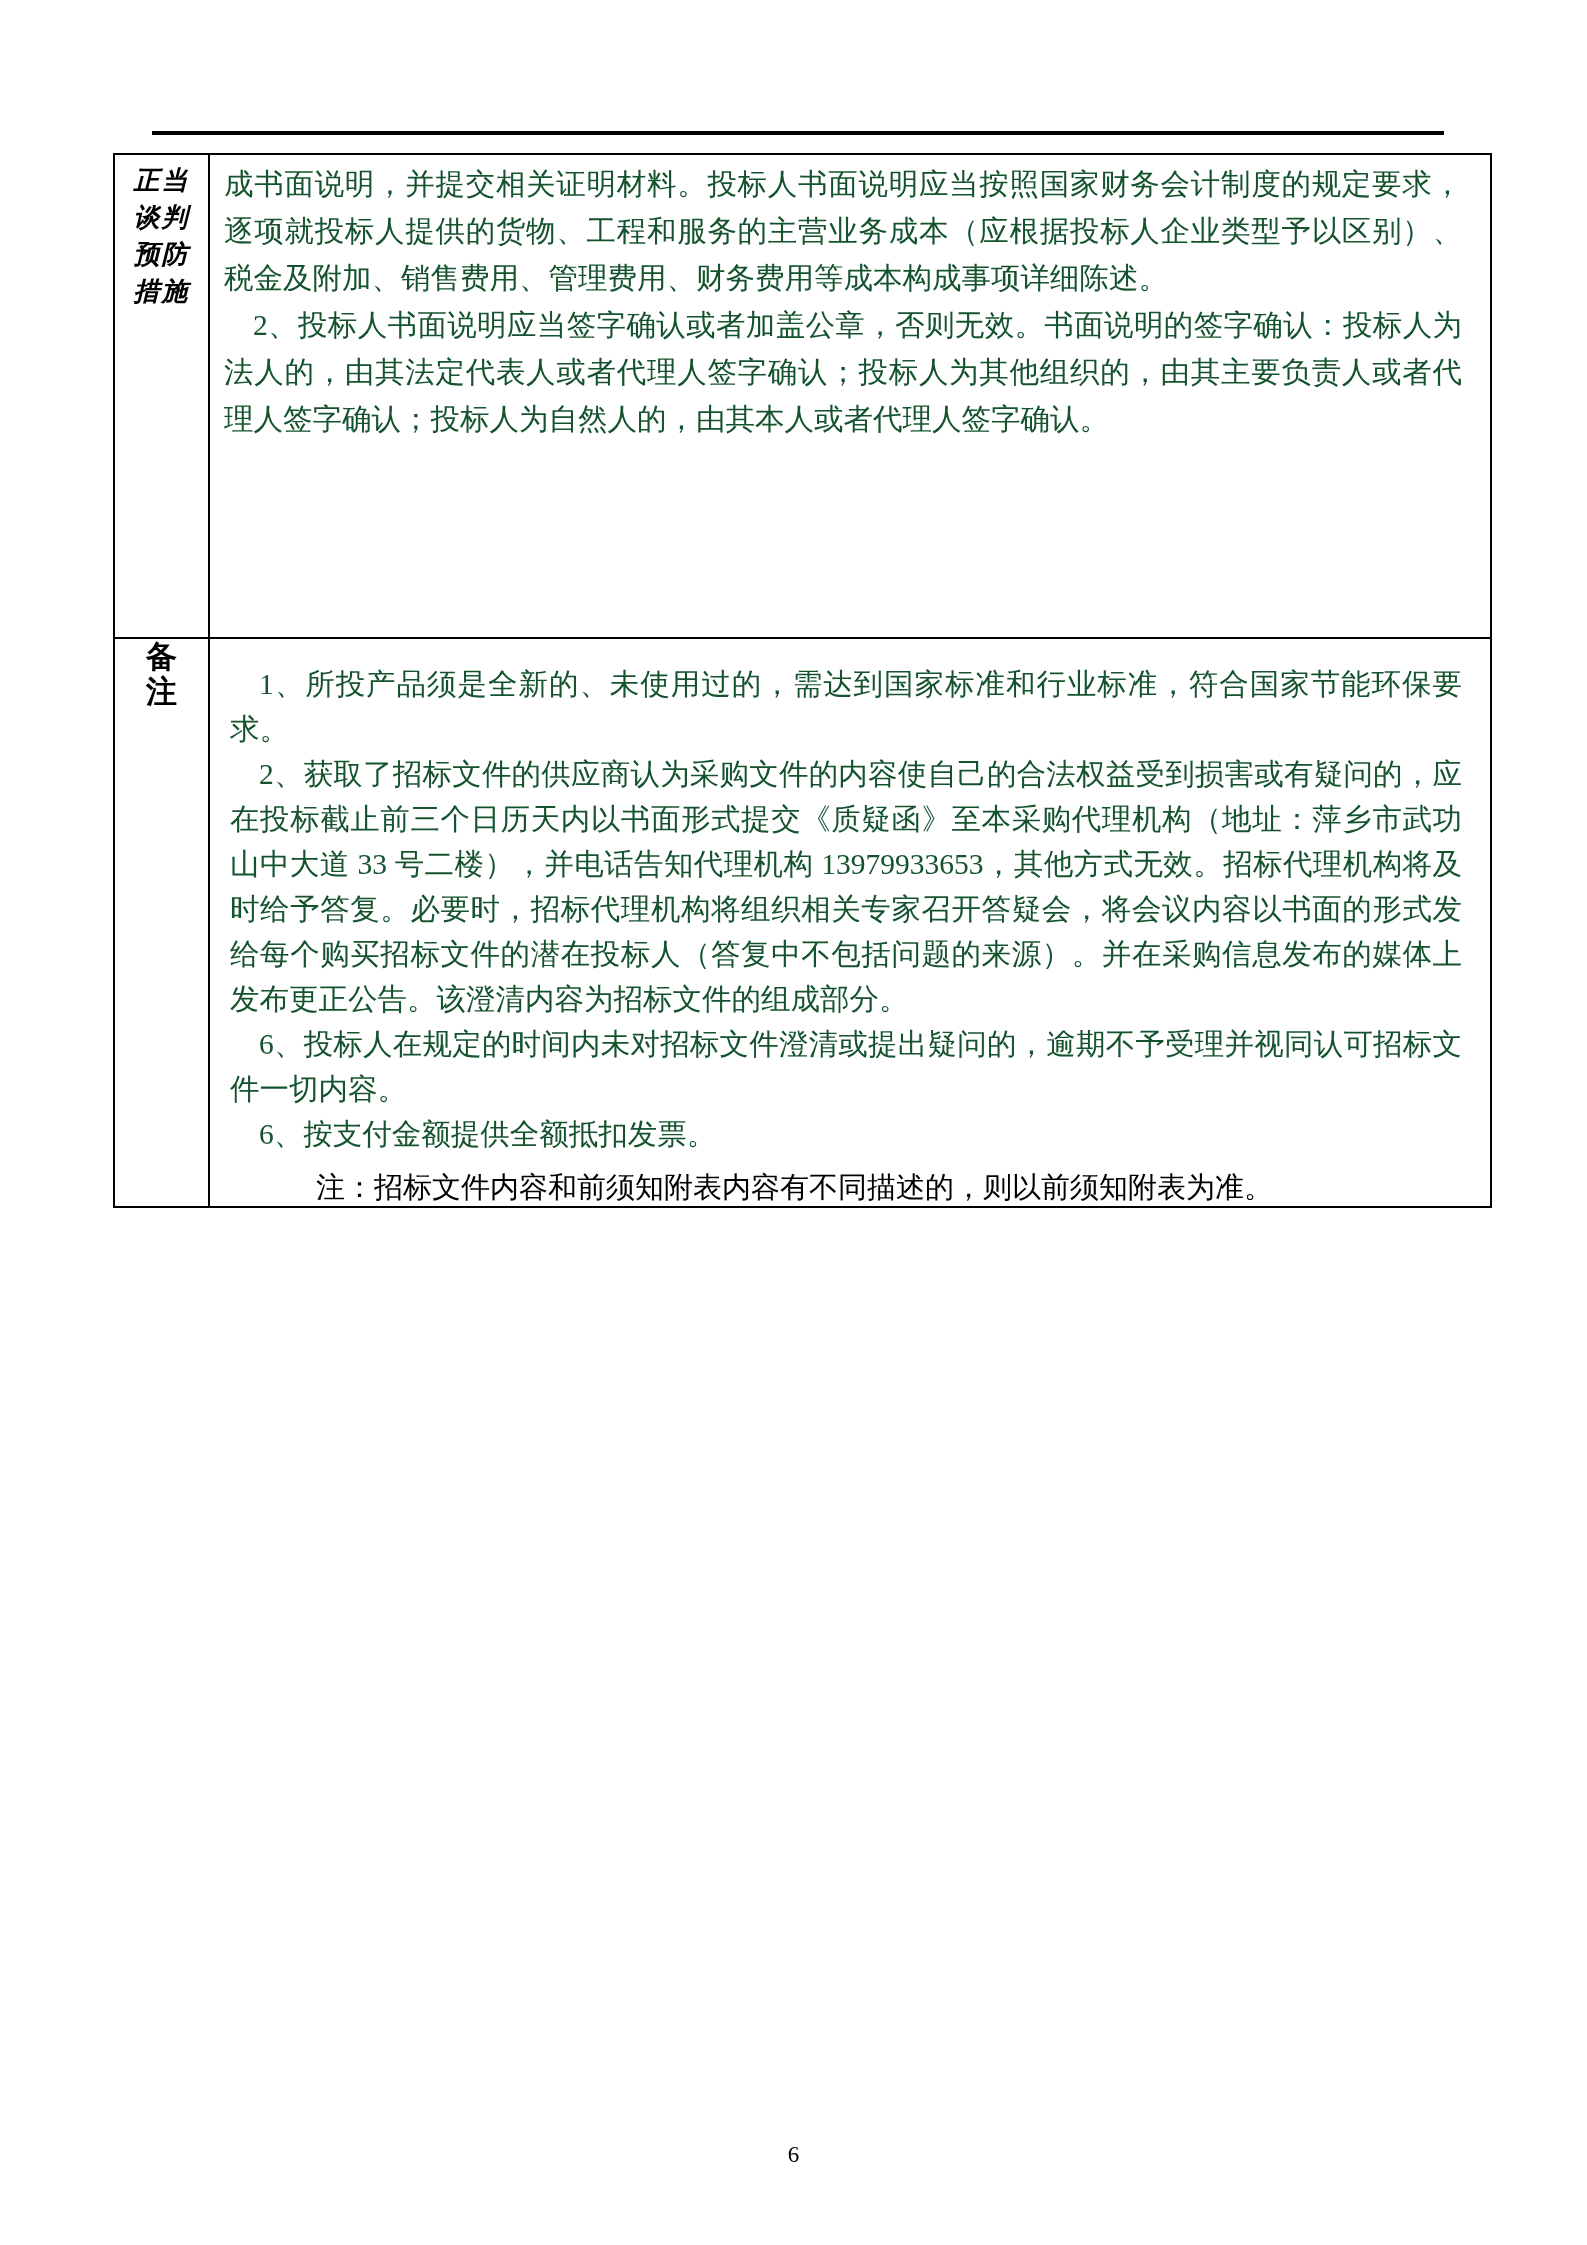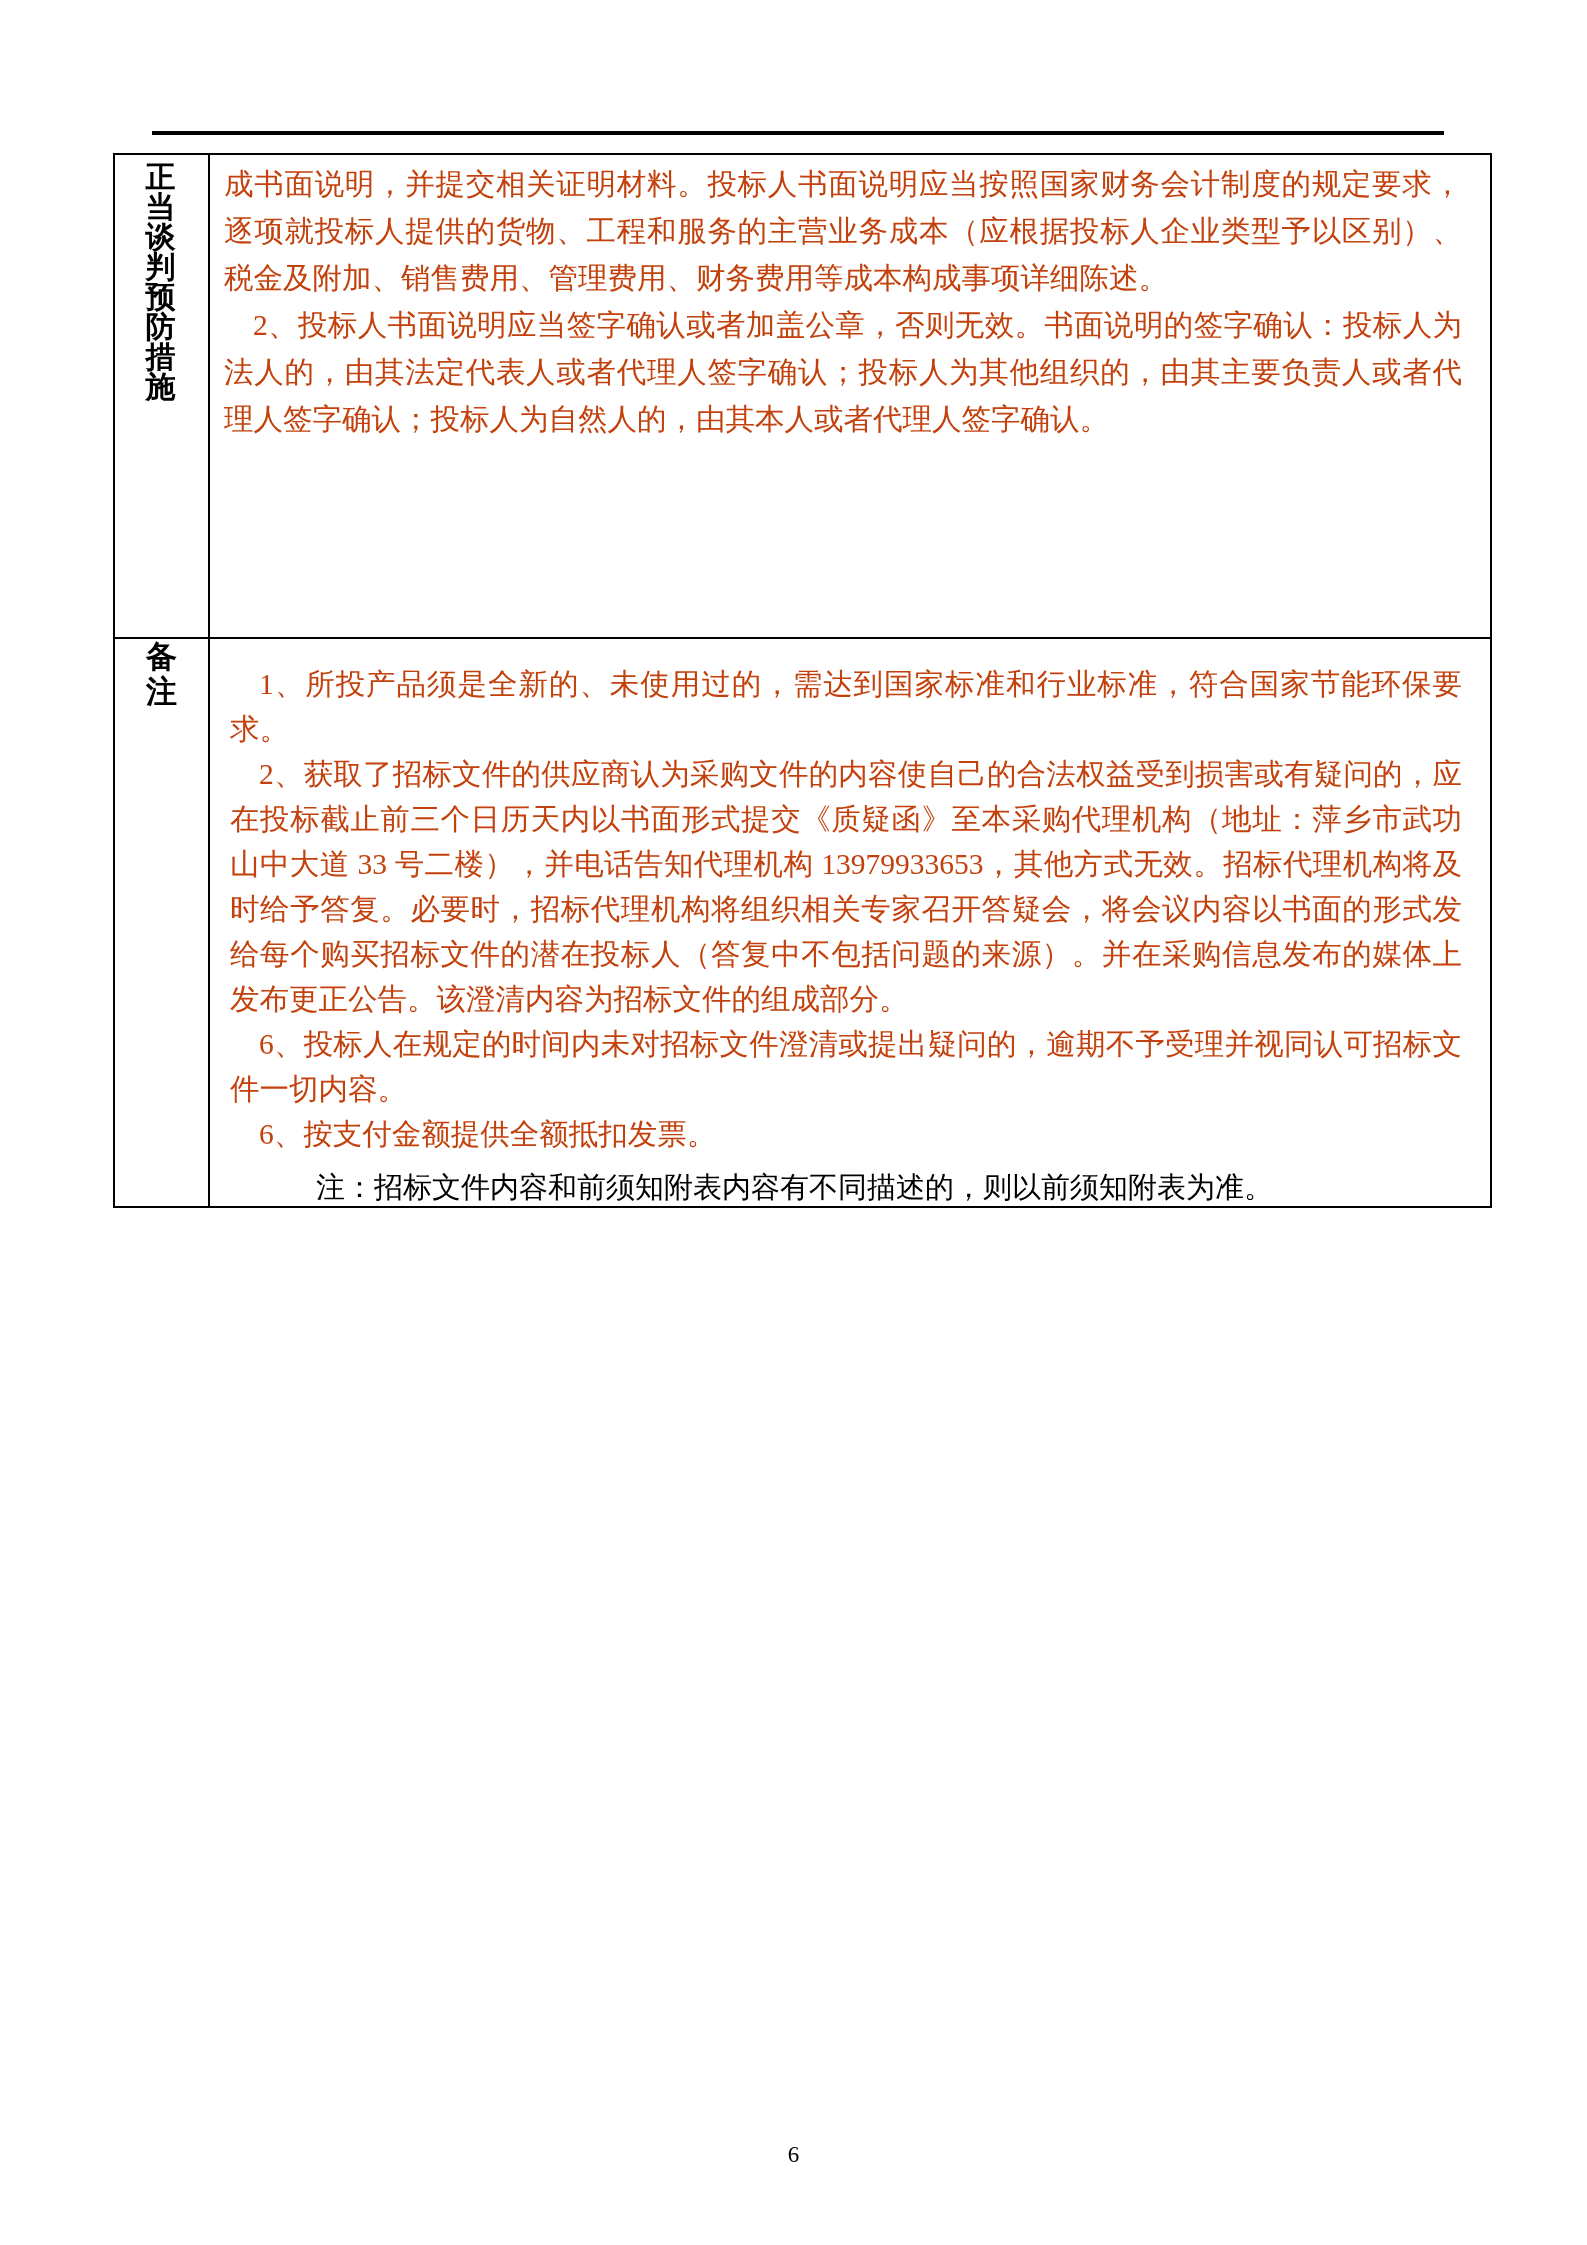--- a/index.html
+++ b/index.html
@@ -41,35 +41,36 @@
   }
   .label-cell.top-align { align-items: flex-start; padding-top: 7px; }
   .label-cell.center-align { }
   .label-text {
     font-weight: bold;
     text-align: center;
     word-break: break-all;
   }
   .label-text.four-line {
     width: 60px;
-    font-size: 30px;
-    line-height: 30px;
+    font-size: 26px;
+    line-height: 37px;
     letter-spacing: 2px;
+    font-style: italic;
   }
   .label-text.stacked {
     width: 34px;
     font-size: 31px;
     line-height: 35px;
     letter-spacing: 0;
   }
   .content-cell {
     flex: 1 1 auto;
     font-size: 29.5px;
     text-align: justify;
-    color: #c2410c;
+    color: #14532d;
   }
   .content-cell p { text-align: justify; }
   .content-cell.row1 {
     min-height: 482px;
     line-height: 47px;
     padding: 6px 28px 6px 14px;
   }
   .content-cell.row2 {
     min-height: 522px;
     line-height: 45px;

